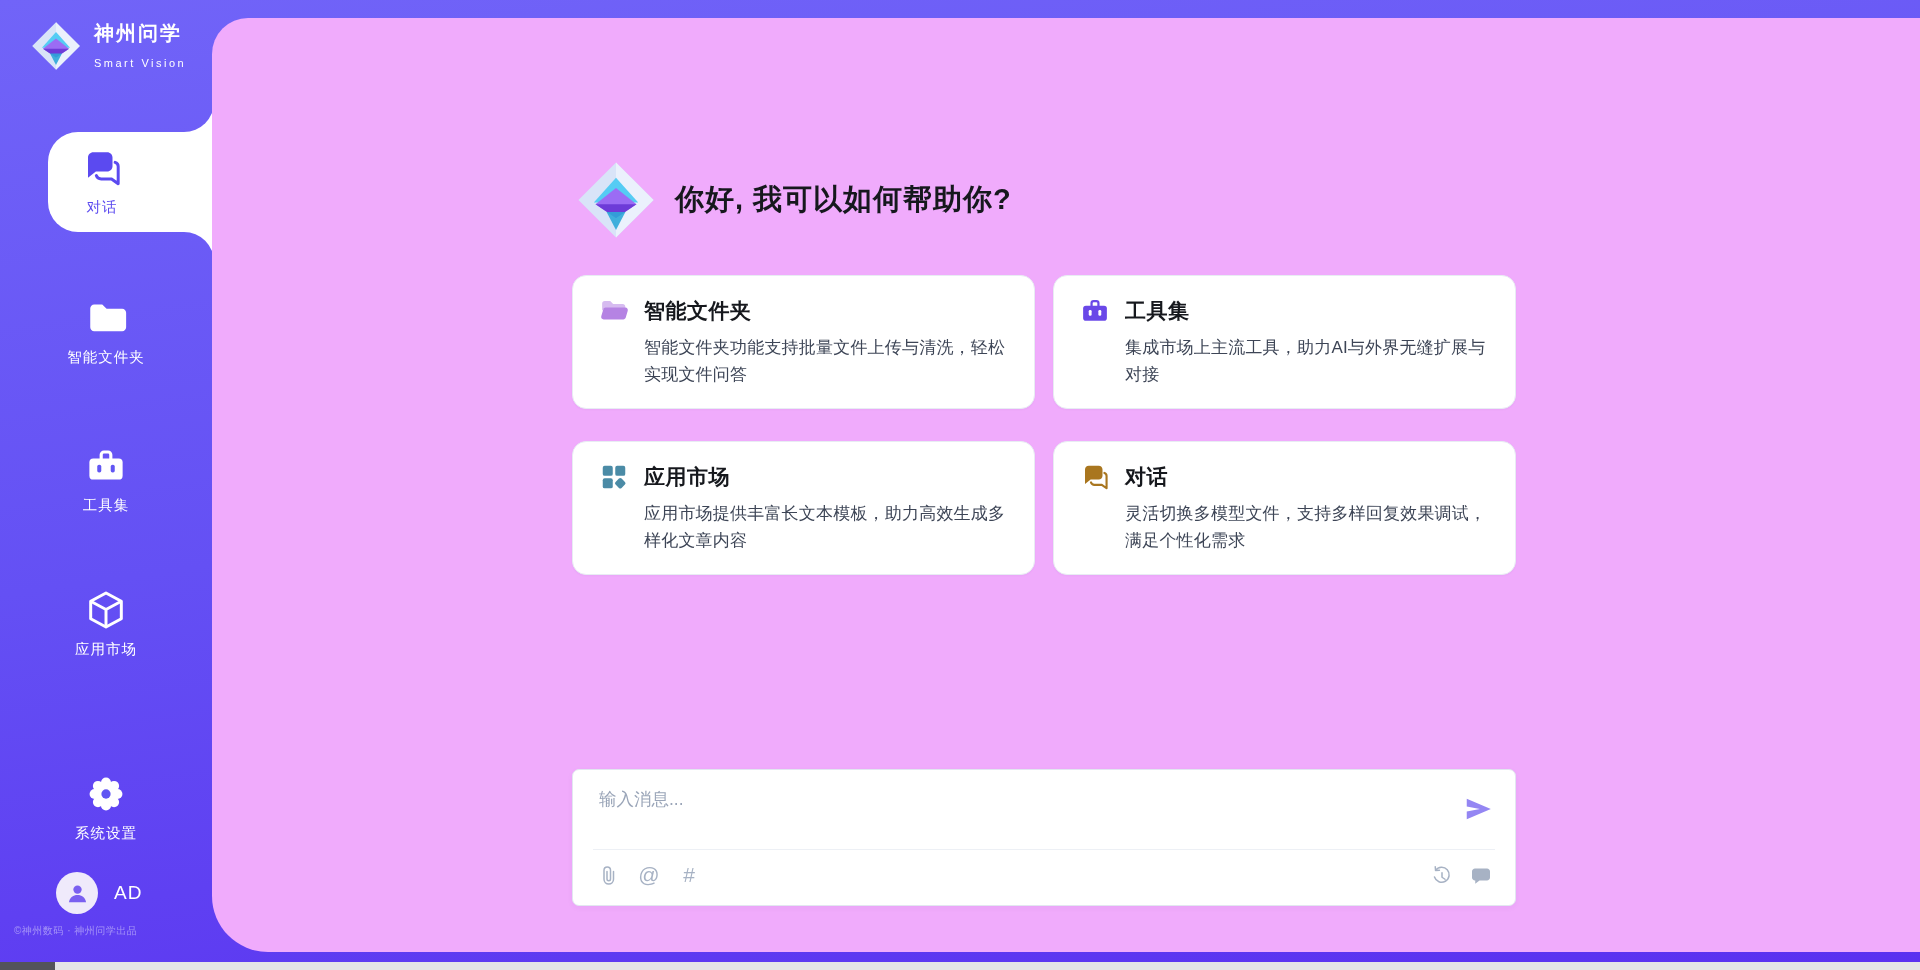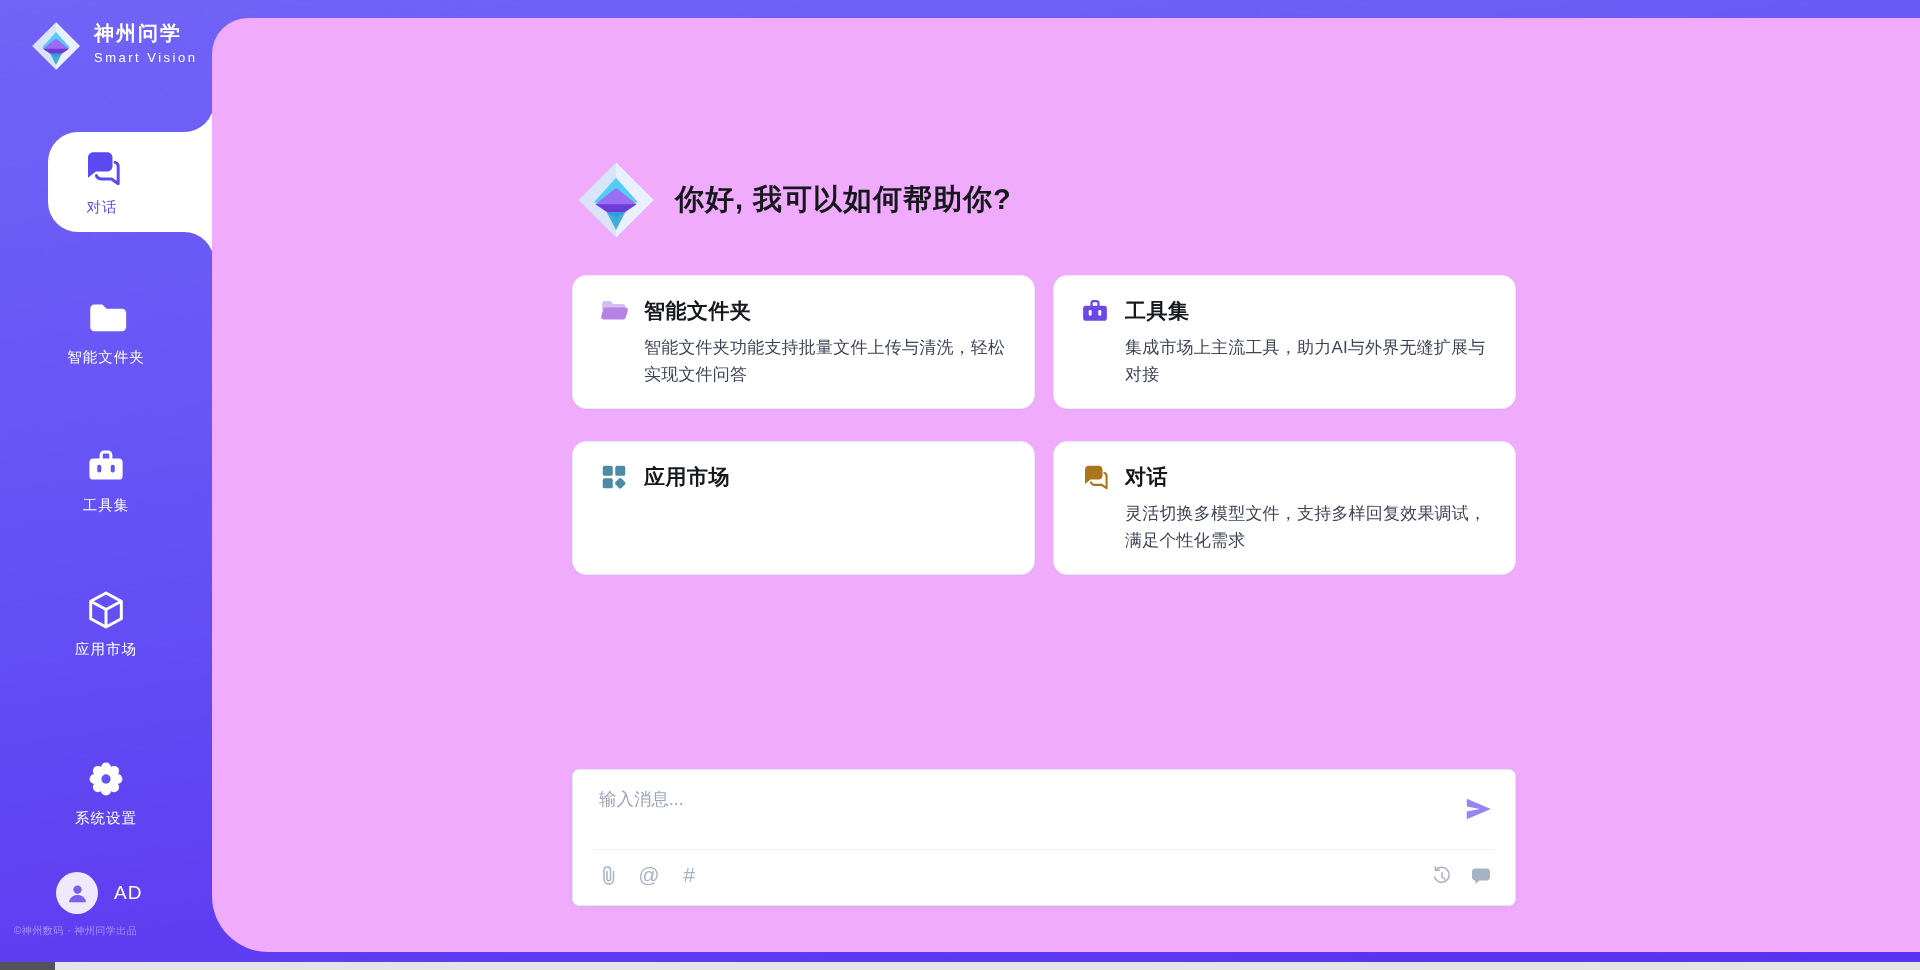--- a/index.html
+++ b/index.html
@@ -9,29 +9,29 @@
     font-family:"Liberation Sans","DejaVu Sans",sans-serif;
     -webkit-font-smoothing:antialiased;
   }
   svg{display:block;width:100%;height:100%;}
 
   
   .sidebar{position:absolute;left:0;top:0;width:212px;height:970px;}
   .brand{position:absolute;left:30px;top:20px;display:flex;gap:12px;}
   .brand-logo{width:52px;height:52px;}
   .brand-name{font-size:20px;font-weight:700;color:#fff;letter-spacing:2px;}
-  .brand-sub{font-size:13px;color:#fff;letter-spacing:2.5px;margin-top:3px;font-weight:500;}
+  .brand-sub{font-size:11px;color:#fff;letter-spacing:2.5px;margin-top:10px;font-weight:500;}
 
   .nav-item{position:absolute;left:0;width:212px;height:96px;display:flex;flex-direction:column;
     align-items:center;justify-content:center;gap:9px;cursor:pointer;box-sizing:border-box;}
   .nav-item:nth-child(1){top:132px;height:100px;}
   .nav-item:nth-child(2){top:284px;}
   .nav-item:nth-child(3){top:432px;}
   .nav-item:nth-child(4){top:576px;}
-  .nav-item:nth-child(5){top:732px;justify-content:flex-end;}
+  .nav-item:nth-child(5){top:760px;}
   .nav-icon{width:42px;height:42px;color:#fff;}
   .nav-label{font-size:14.5px;color:#fff;letter-spacing:1px;}
   .nav-item.active{left:48px;width:166px;background:#fff;border-radius:30px 0 0 30px;padding-right:58px;}
   .nav-item.active .nav-icon,.nav-item.active .nav-label{color:#5b4af0;}
   .tc{display:none;}
   .nav-item.active .tc{display:block;position:absolute;right:0;width:30px;height:30px;background:#fff;}
   .tc-t{top:-30px;}
   .tc-b{bottom:-30px;}
   .tc i{display:block;width:100%;height:100%;
     background:linear-gradient(172deg,#7164f8 0%,#6450f4 48%,#5a30f0 100%) fixed;}
@@ -248,20 +248,21 @@
             <span class="card-icon" style="color: rgb(75, 139, 166);">
               <svg viewBox="0 0 48 48" fill="currentColor">
                 <rect x="6" y="6" width="16" height="16" rx="3"></rect>
                 <rect x="26" y="6" width="16" height="16" rx="3"></rect>
                 <rect x="6" y="26" width="16" height="16" rx="3"></rect>
                 <rect x="27.2" y="27.2" width="13.6" height="13.6" rx="3" transform="rotate(45 34 34)"></rect>
               </svg>
             </span>
             <span class="card-title">应用市场</span>
           </div>
+          <div class="card-desc">应用市场提供丰富长文本模板，助力高效生成多样化文章内容</div>
         </div>
 
         <div class="card">
           <div class="card-head">
             <span class="card-icon" style="color: rgb(169, 118, 31);">
               <svg viewBox="0 0 48 48">
                 <path fill="currentColor" d="M10 6h20c3.3 0 6 2.7 6 6v10c0 3.3-2.7 6-6 6H17l-9 7V12c0-3.3 2.7-6 6-6z"></path>
                 <path fill="none" stroke="currentColor" stroke-width="3.4" stroke-linejoin="round" stroke-linecap="round" d="M39 17.5c2 .6 3.5 2.5 3.5 4.7V42l-7.6-5.5H23c-2.5 0-4.7-1.6-5.5-3.8"></path>
               </svg>
             </span>

